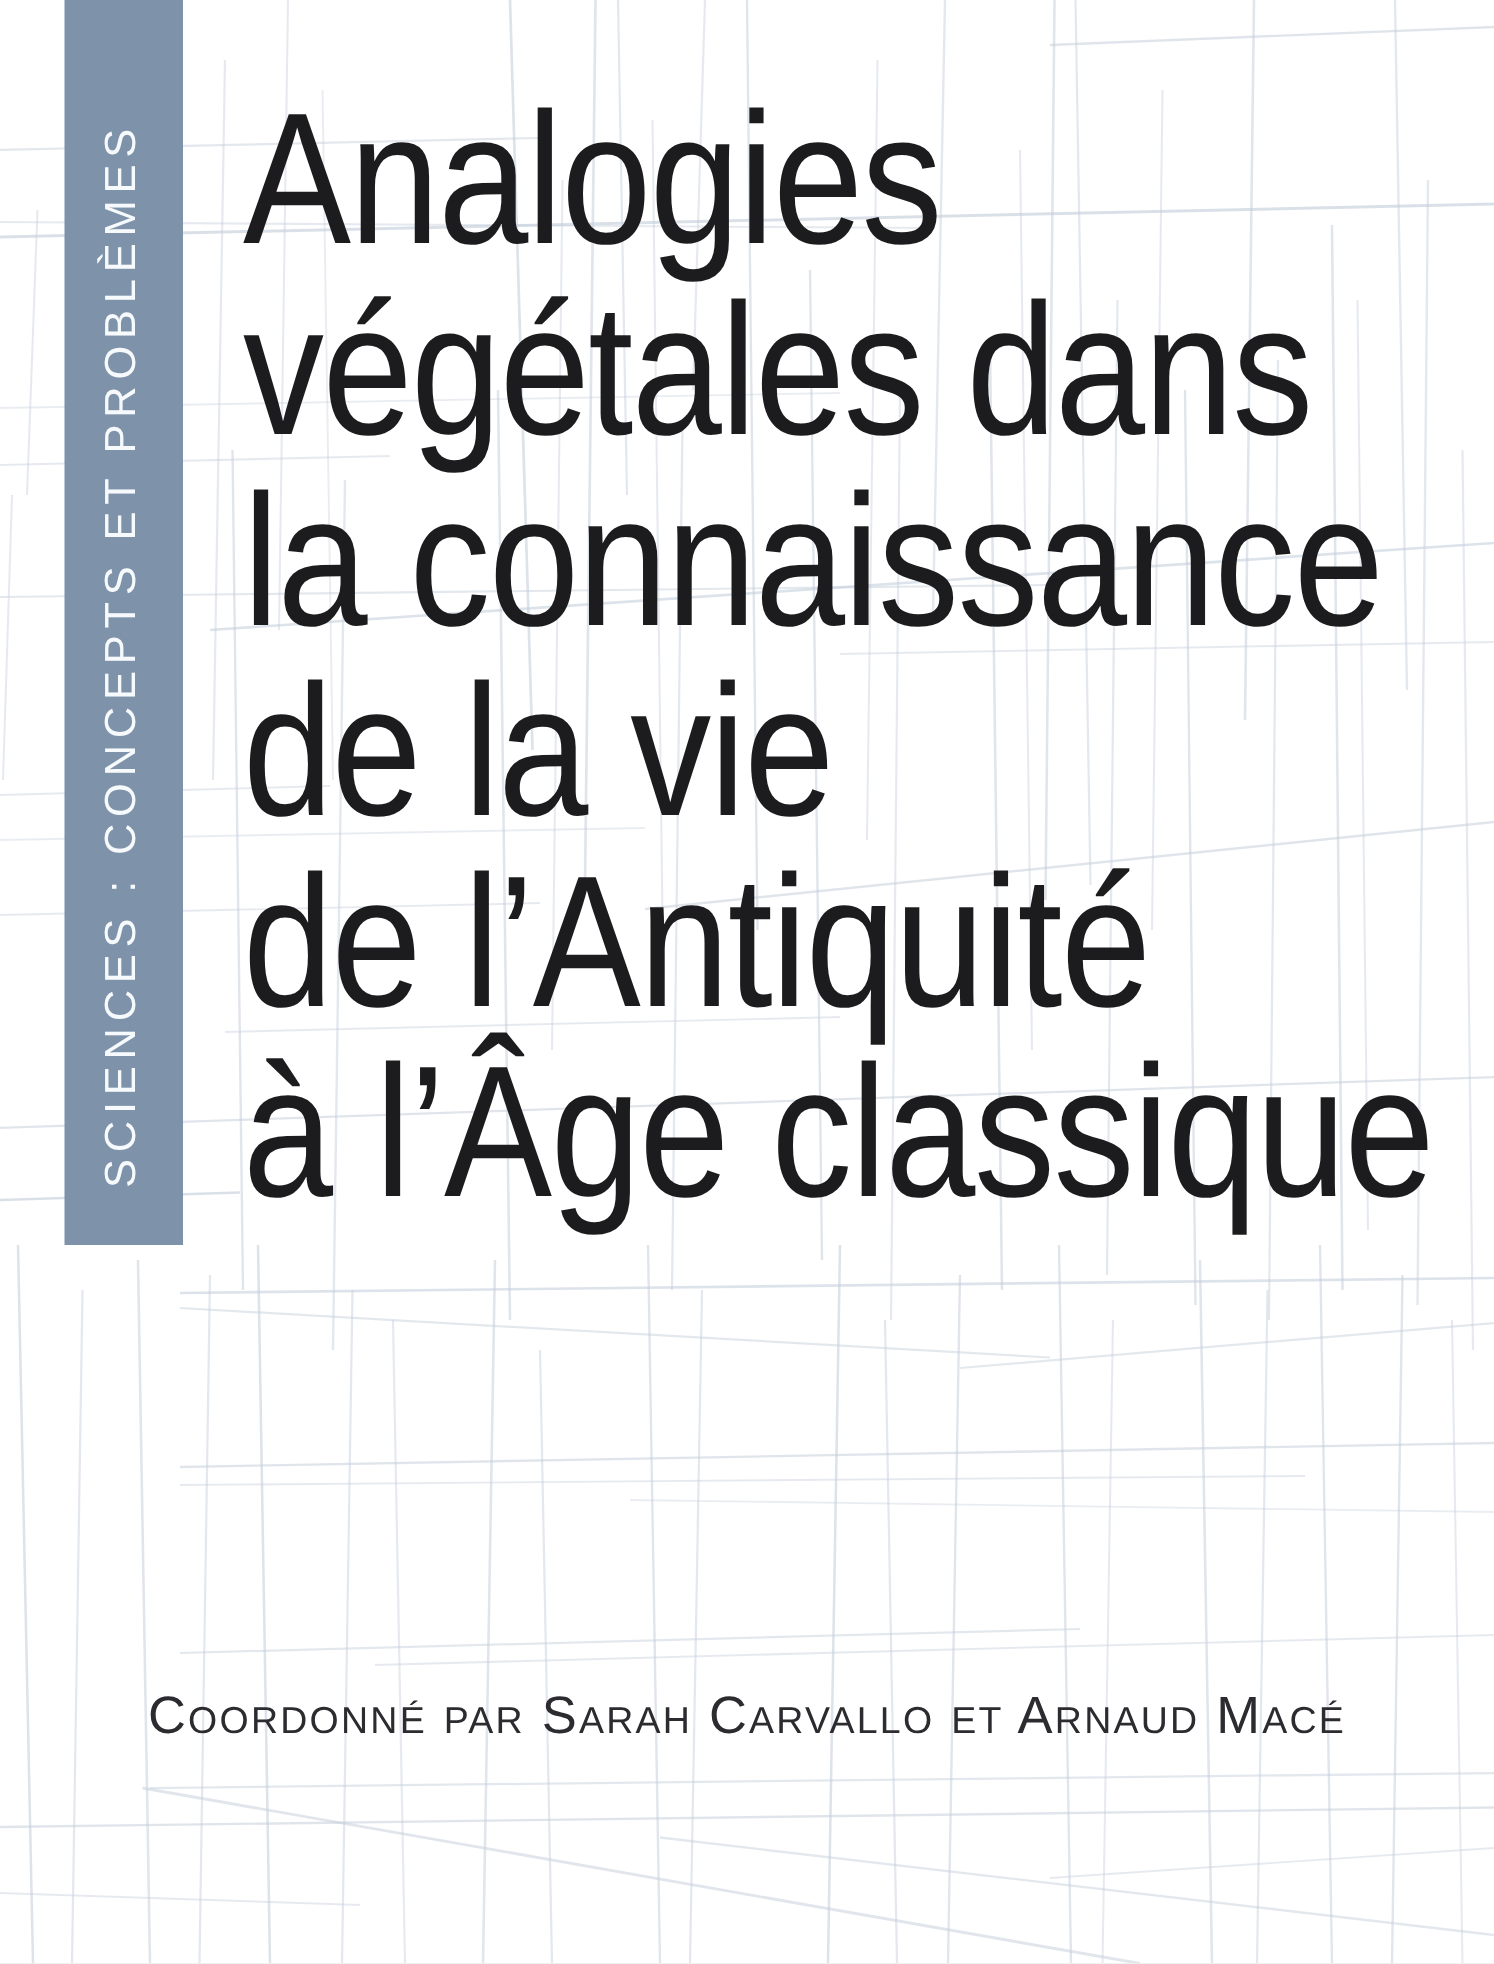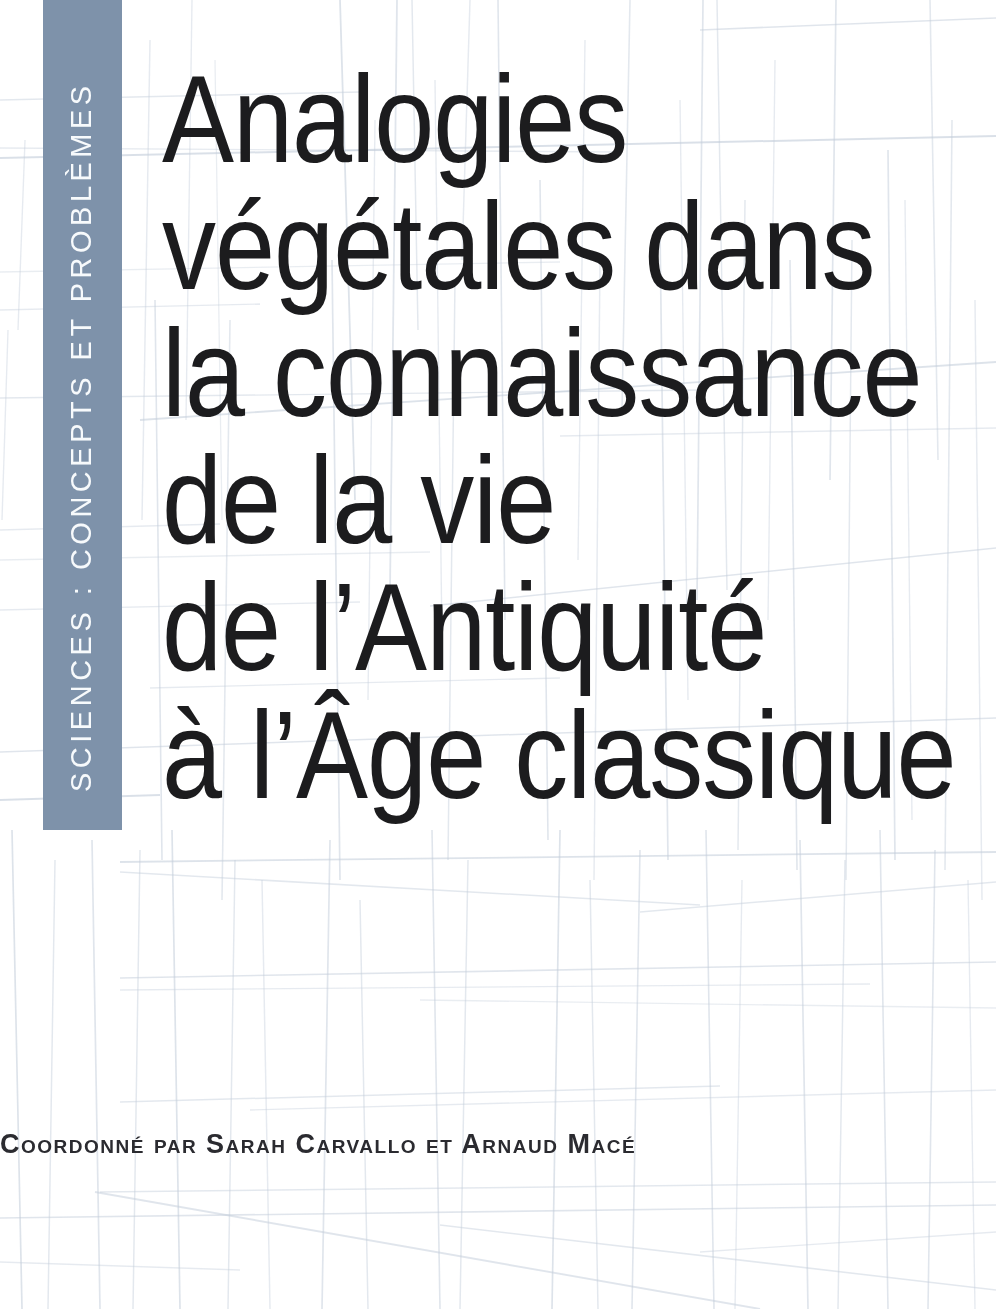--- a/index.html
+++ b/index.html
@@ -32,23 +32,23 @@
     position:absolute;left:162px;top:56px;
     transform:scaleY(1.155);
     transform-origin:0 0;
     font-size:108px;line-height:110px;font-weight:300;
     letter-spacing:-1px;
     color:var(--title-color,#1c1c1e);
     white-space:nowrap;
   }
   .author{
     position:absolute;left:0;top:1128px;width:996px;
-    text-align:left;
+    text-align:center;
     font-variant:small-caps;
-    font-size:27px;line-height:32px;font-weight:700;
+    font-size:35px;line-height:32px;font-weight:400;
     letter-spacing:1.5px;
     color:var(--author-color,#2b2b30);
   }
 </style>
 </head>
 <body>
 
 <div class="cover" style="--bg: #ffffff; --band: #7e92aa; --band-text: #f7fafc; --title-color: #1c1c1e; --author-color: #2b2b30;">
 
   <svg class="bg" viewBox="0 0 996 1309" xmlns="http://www.w3.org/2000/svg" aria-hidden="true">

